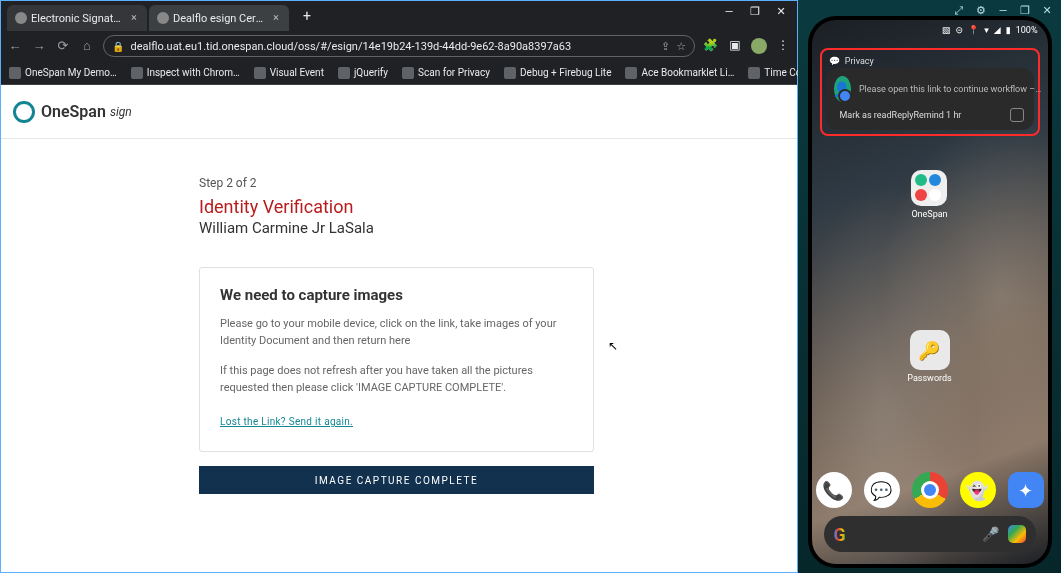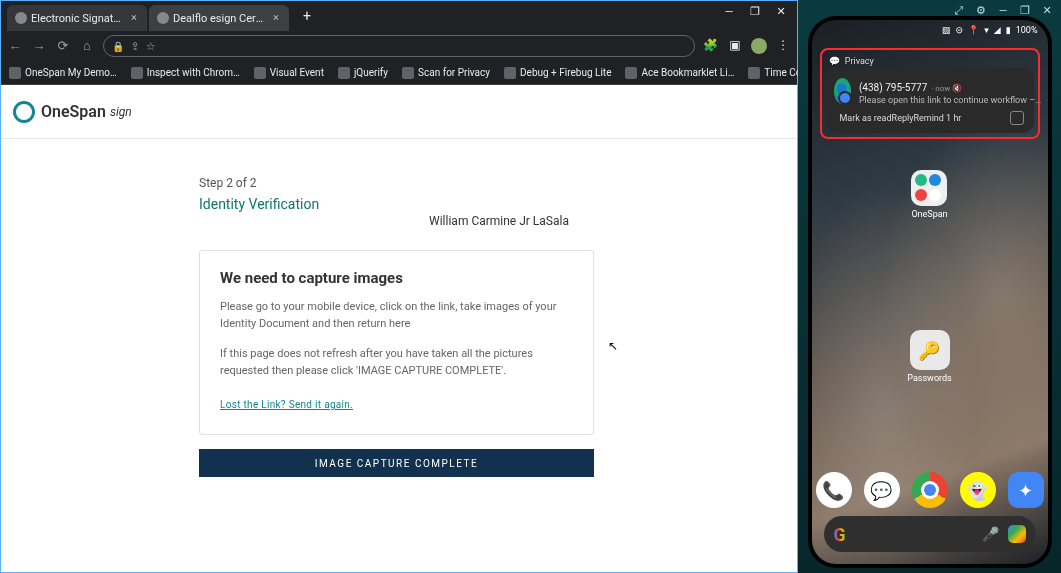--- a/index.html
+++ b/index.html
@@ -34,22 +34,22 @@
 
   .page { flex:1; background:#fff; overflow:auto; position:relative; }
   .page-header { height: 54px; border-bottom: 1px solid #e6e6e6; display:flex; align-items:center; padding: 0 12px; }
   .logo { display:flex; align-items:center; gap:6px; }
   .logo-mark { width:22px; height:22px; border:3px solid #148693; border-radius:50%; position:relative; }
   .logo-text { font-size:16px; font-weight:600; color:#333; }
   .logo-sign { font-style: italic; font-size:12px; color:#333; margin-left:-2px; }
 
   .content { width: 600px; margin: 20px 0 0 198px; }
   .step { font-size: 12px; color:#555; margin-bottom: 6px; margin-top: 37px; }
-  h1.idv { font-size: 14px; font-weight: 400; color:#0f766e; margin-bottom: 2px; }
-  .fullname { font-size: 12px; color:#333; margin-bottom: 22px; text-align: center; }
+  h1.idv { font-size: 18px; font-weight: 400; color:#b91c1c; margin-bottom: 2px; }
+  .fullname { font-size: 15px; color:#333; margin-bottom: 30px; }
   .card { border:1px solid #e0e0e0; border-radius:3px; padding: 18px 20px 22px; width: 395px; }
   .card h2 { font-size: 15px; font-weight: 700; color:#333; margin-bottom: 12px; }
   .card p { font-size: 11px; color:#666; line-height:1.5; margin-bottom: 14px; }
   .card a.resend { font-size: 10px; color:#148693; text-decoration: underline; letter-spacing: .3px; }
   .btn-complete { margin-top: 14px; width: 395px; height: 28px; background:#11314f; color:#fff; border:none; font-size:10px; letter-spacing:1.5px; text-transform:uppercase; cursor:pointer; }
 
   .cursor { position:absolute; left:607px; top:254px; font-size:12px; color:#000; pointer-events:none; }
 
   
   .phone-wrap { flex:1; background: linear-gradient(#0a3a3f,#06262a); display:flex; align-items:flex-start; justify-content:center; padding-top:2px; position:relative; }
@@ -126,20 +126,21 @@
     </div>
   </div>
 
   <div class="addrbar">
     <span class="navico">←</span>
     <span class="navico">→</span>
     <span class="navico">⟳</span>
     <span class="navico">⌂</span>
     <div class="url">
       <span class="lock">🔒</span>
+      <span class="text">dealflo.uat.eu1.tid.onespan.cloud/oss/#/esign/14e19b24-139d-44dd-9e62-8a90a8397a63</span>
       <span class="star">⇪</span>
       <span class="star">☆</span>
     </div>
     <div class="addrright">
       <span class="ext">🧩</span>
       <span class="ext">▣</span>
       <span class="ext" style="border-radius:50%;background:#8a6;"></span>
       <span class="ext">⋮</span>
     </div>
   </div>
@@ -240,24 +241,20 @@
 
       <div class="notif-panel">
         <div class="msgs-head">
           <span>💬</span>
           <span>Privacy</span>
         </div>
         <div class="notif">
           <div class="notif-row1">
             <div class="avatar">👤</div>
             <div class="notif-text">
-              <div>
-                <span class="sender">(438) 795-5777</span>
-                <span class="now"><span> · </span><span>now</span><span> 🔇</span></span>
-              </div>
               <div class="body">Please open this link to continue workflow –…</div>
             </div>
 
           </div>
           <div class="notif-actions">
             <span>Mark as read</span>
             <span>Reply</span>
             <span>Remind 1 hr</span>
             <span class="spacer"></span>
             <span class="bubble-ico"></span>

